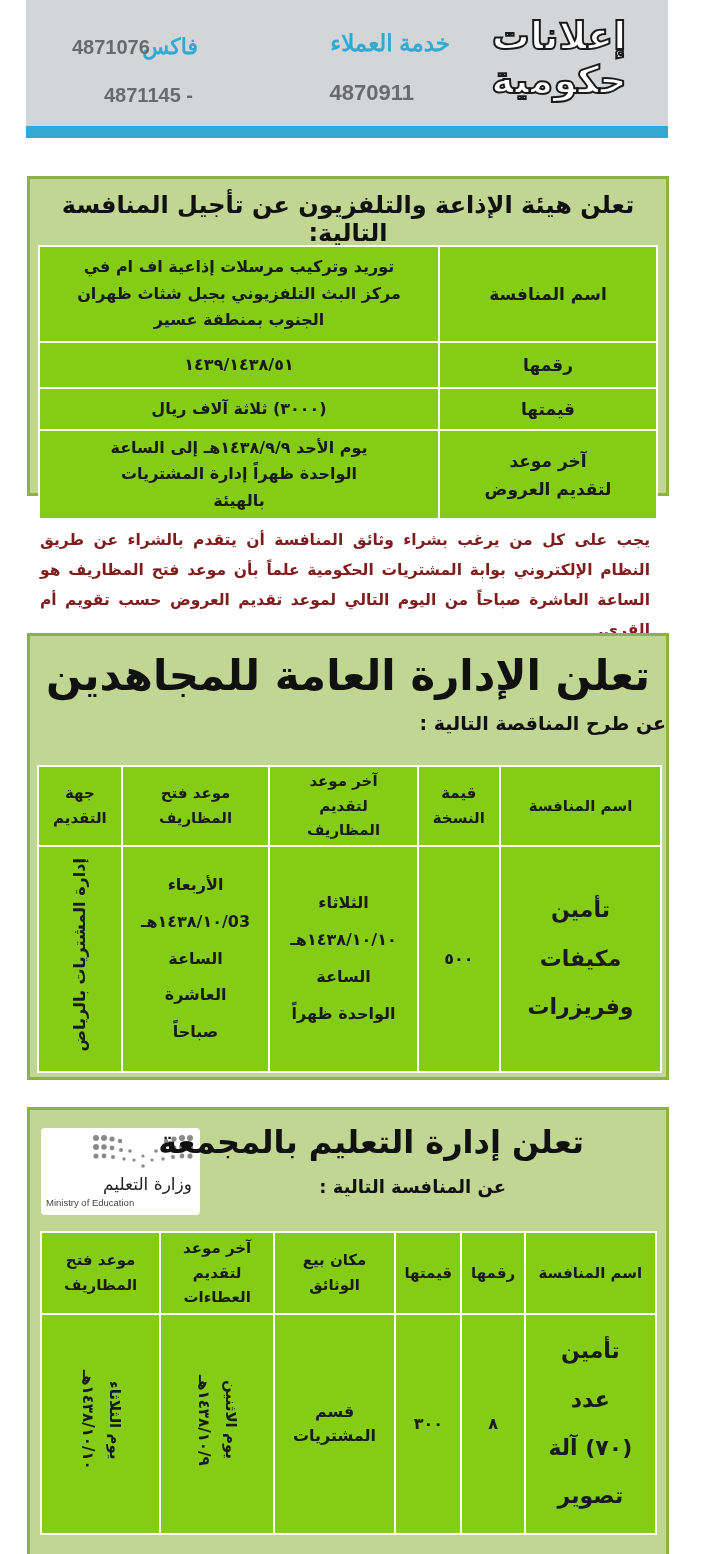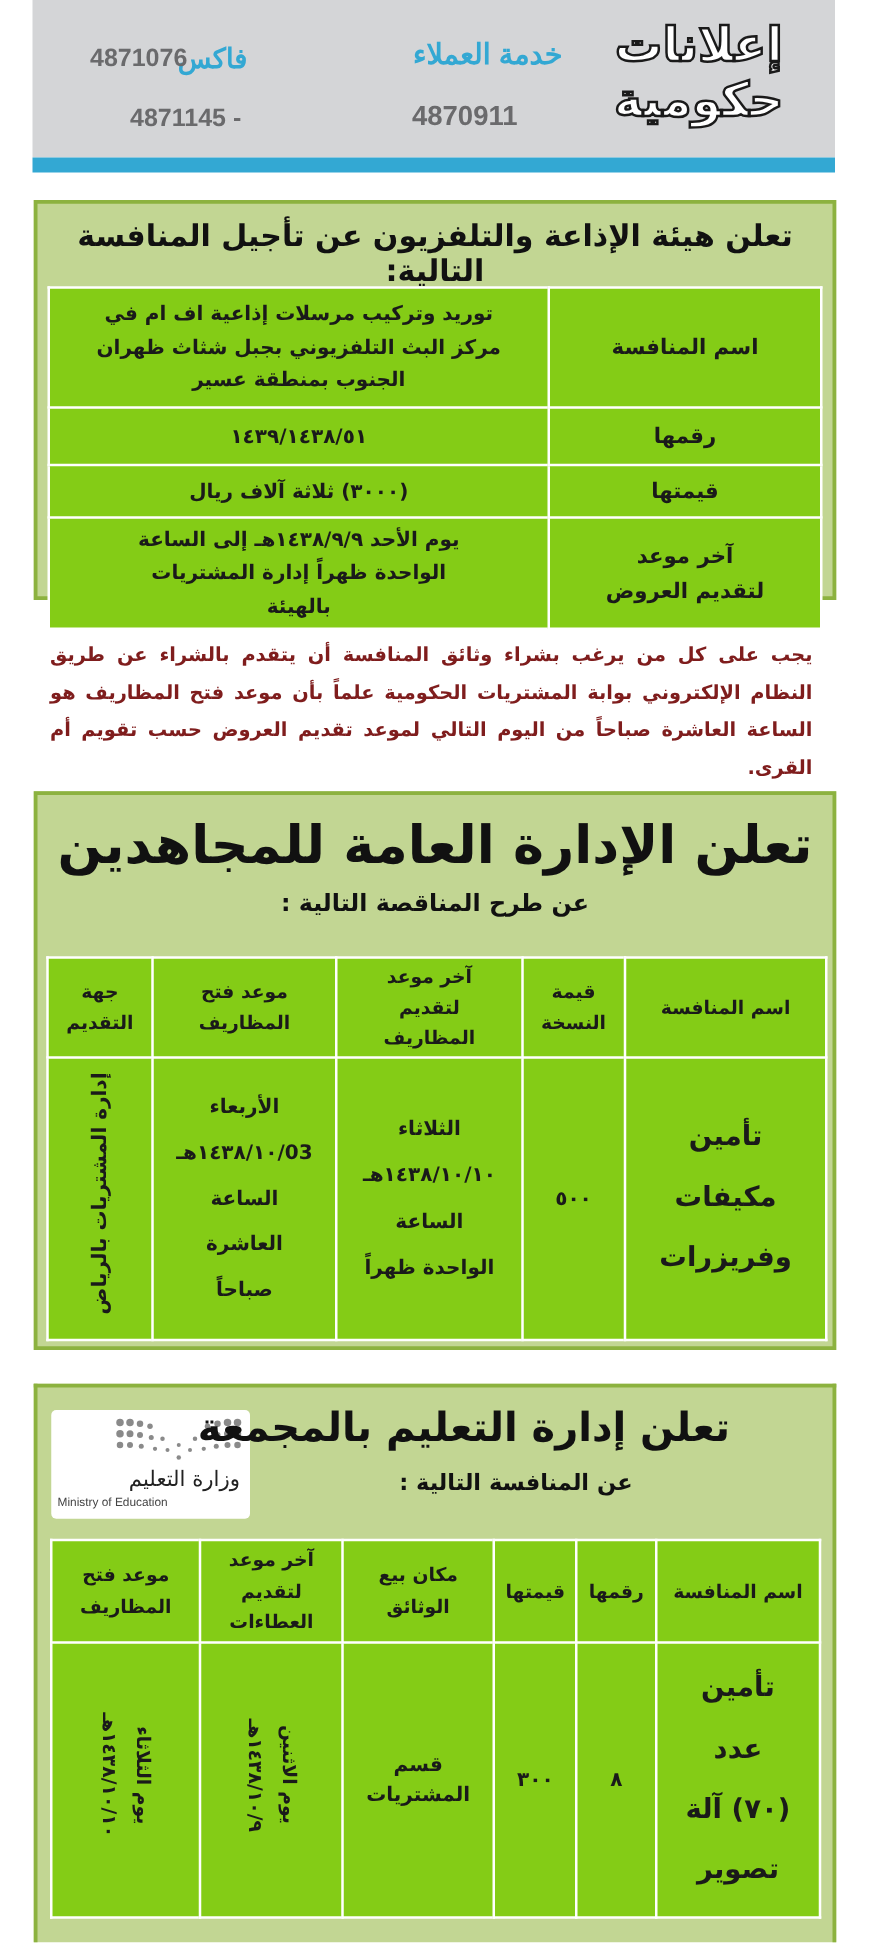--- a/index.html
+++ b/index.html
@@ -15,29 +15,29 @@
   .contact { position: absolute; font-weight: bold; font-family: "Liberation Sans", sans-serif; }
   .contact.cs-label { right: 218px; top: 30px; font-size: 23px; color: #33a8d3; }
   .contact.cs-num { right: 254px; top: 80px; font-size: 22px; color: #6a6a6c; direction: ltr; }
   .contact.fax-label { right: 470px; top: 34px; font-size: 22px; color: #33a8d3; }
   .contact.fax-num { left: 46px; top: 36px; font-size: 20px; color: #6a6a6c; direction: ltr; }
   .contact.fax-num2 { left: 78px; top: 84px; font-size: 20px; color: #6a6a6c; direction: ltr; }
 
   
   .ad { position: absolute; left: 27px; width: 642px; background: #c2d693; border: 3px solid #8cb23f; }
   .ad-title { text-align: center; font-weight: bold; color: #111; font-family: "DejaVu Sans", sans-serif; }
-  .ad-sub { text-align: center; font-weight: bold; color: #111; font-size: 19px; }
+  .ad-sub { font-weight: bold; color: #111; font-size: 19px; }
 
   table { border-collapse: collapse; position: absolute; }
   td, th { border: 2px solid #ffffff; background: #84cc16; text-align: center; vertical-align: middle;
     font-weight: bold; font-size: 16px; color: #1a1a1a; line-height: 1.65; padding: 2px 6px; }
   th { font-size: 15px; }
 
   
-  #ad1 { top: 160px; height: 320px; }
+  #ad1 { top: 176px; height: 320px; }
   #ad1 .ad-title { position: absolute; left: 0; right: 0; top: 12px; font-size: 24px; }
   #ad1 table { left: 8px; top: 66px; width: 620px; }
   #ad1 td.label { width: 218px; font-size: 17px; }
   #ad1 .note { position: absolute; left: 10px; right: 16px; top: 346px; font-size: 15.5px; font-weight: bold;
     line-height: 30px; text-align: justify; text-align-last: right; color: #7f1d1d; }
 
   
   #ad2 { top: 633px; height: 447px; }
   #ad2 .ad-title { position: absolute; left: 0; right: 0; top: 10px; font-size: 42px; line-height: 60px; }
   #ad2 .ad-sub { position: absolute; left: 0; right: 0; top: 76px; }

